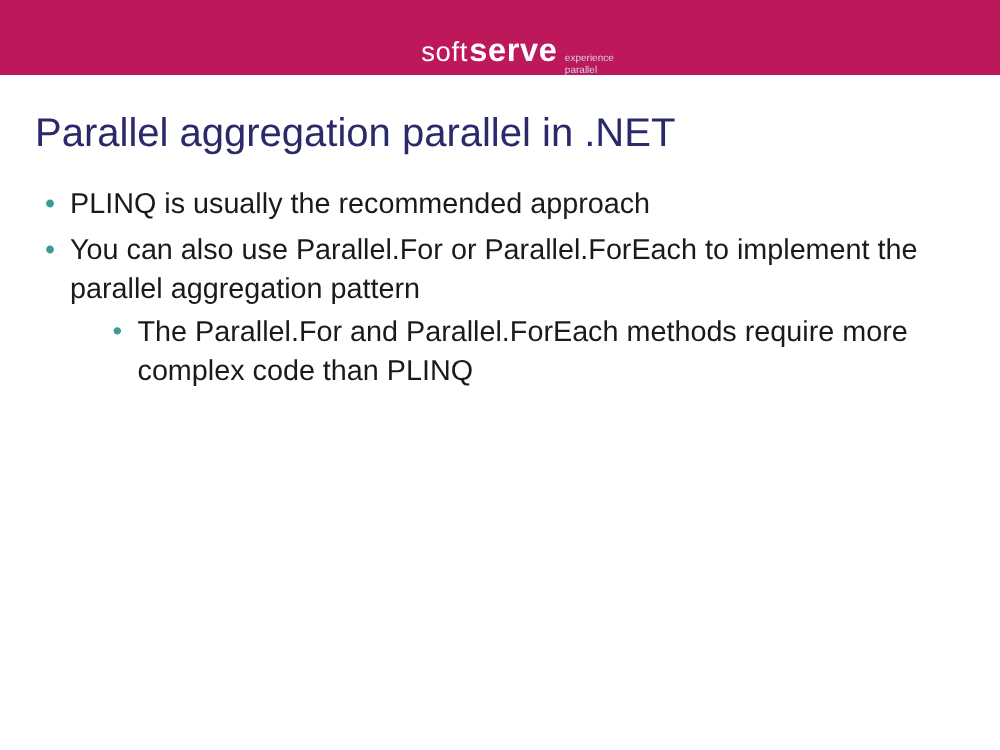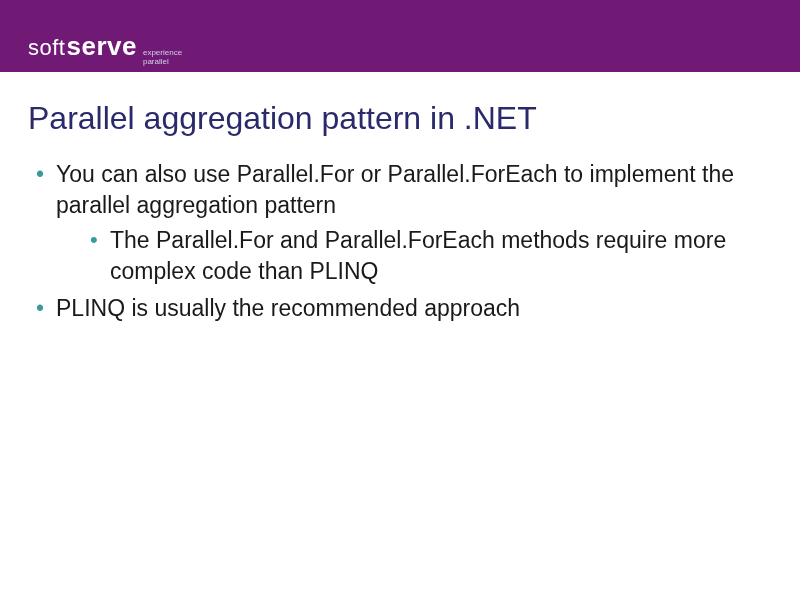--- a/index.html
+++ b/index.html
@@ -9,25 +9,26 @@
   }
   body {
     width: 800px;
     height: 600px;
     background: #ffffff;
     font-family: Arial, Helvetica, sans-serif;
     overflow: hidden;
   }
   .header-band {
     width: 100%;
-    height: 72px;
-    background: #701a75;
+    height: 60px;
+    background: #be185d;
     display: flex;
     align-items: center;
     padding-left: 28px;
+    justify-content: center;
   }
   .logo {
     display: flex;
     align-items: baseline;
     color: #ffffff;
   }
   .logo-soft {
     font-size: 22px;
     font-weight: 300;
     letter-spacing: 0.5px;
@@ -104,27 +105,27 @@
     <span class="logo-soft">soft</span>
       <span class="logo-serve">serve</span>
     <span class="logo-tagline">
       <span>experience</span><br>
       <span>parallel</span>
     </span>
   </div>
 </div>
 
 <div class="content">
-  <h1 class="title">Parallel aggregation pattern in .NET</h1>
+  <h1 class="title">Parallel aggregation parallel in .NET</h1>
   <ul class="top">
+    <li>
+      <span>PLINQ is usually the recommended approach</span>
+    </li>
     <li>
       <span>You can also use Parallel.For or Parallel.ForEach to implement the parallel aggregation pattern</span>
       <ul class="sub">
         <li>
           <span>The Parallel.For and Parallel.ForEach methods require more complex code than PLINQ</span>
         </li>
       </ul>
     </li>
-    <li>
-      <span>PLINQ is usually the recommended approach</span>
-    </li>
   </ul>
 </div>
 
 </body></html>

